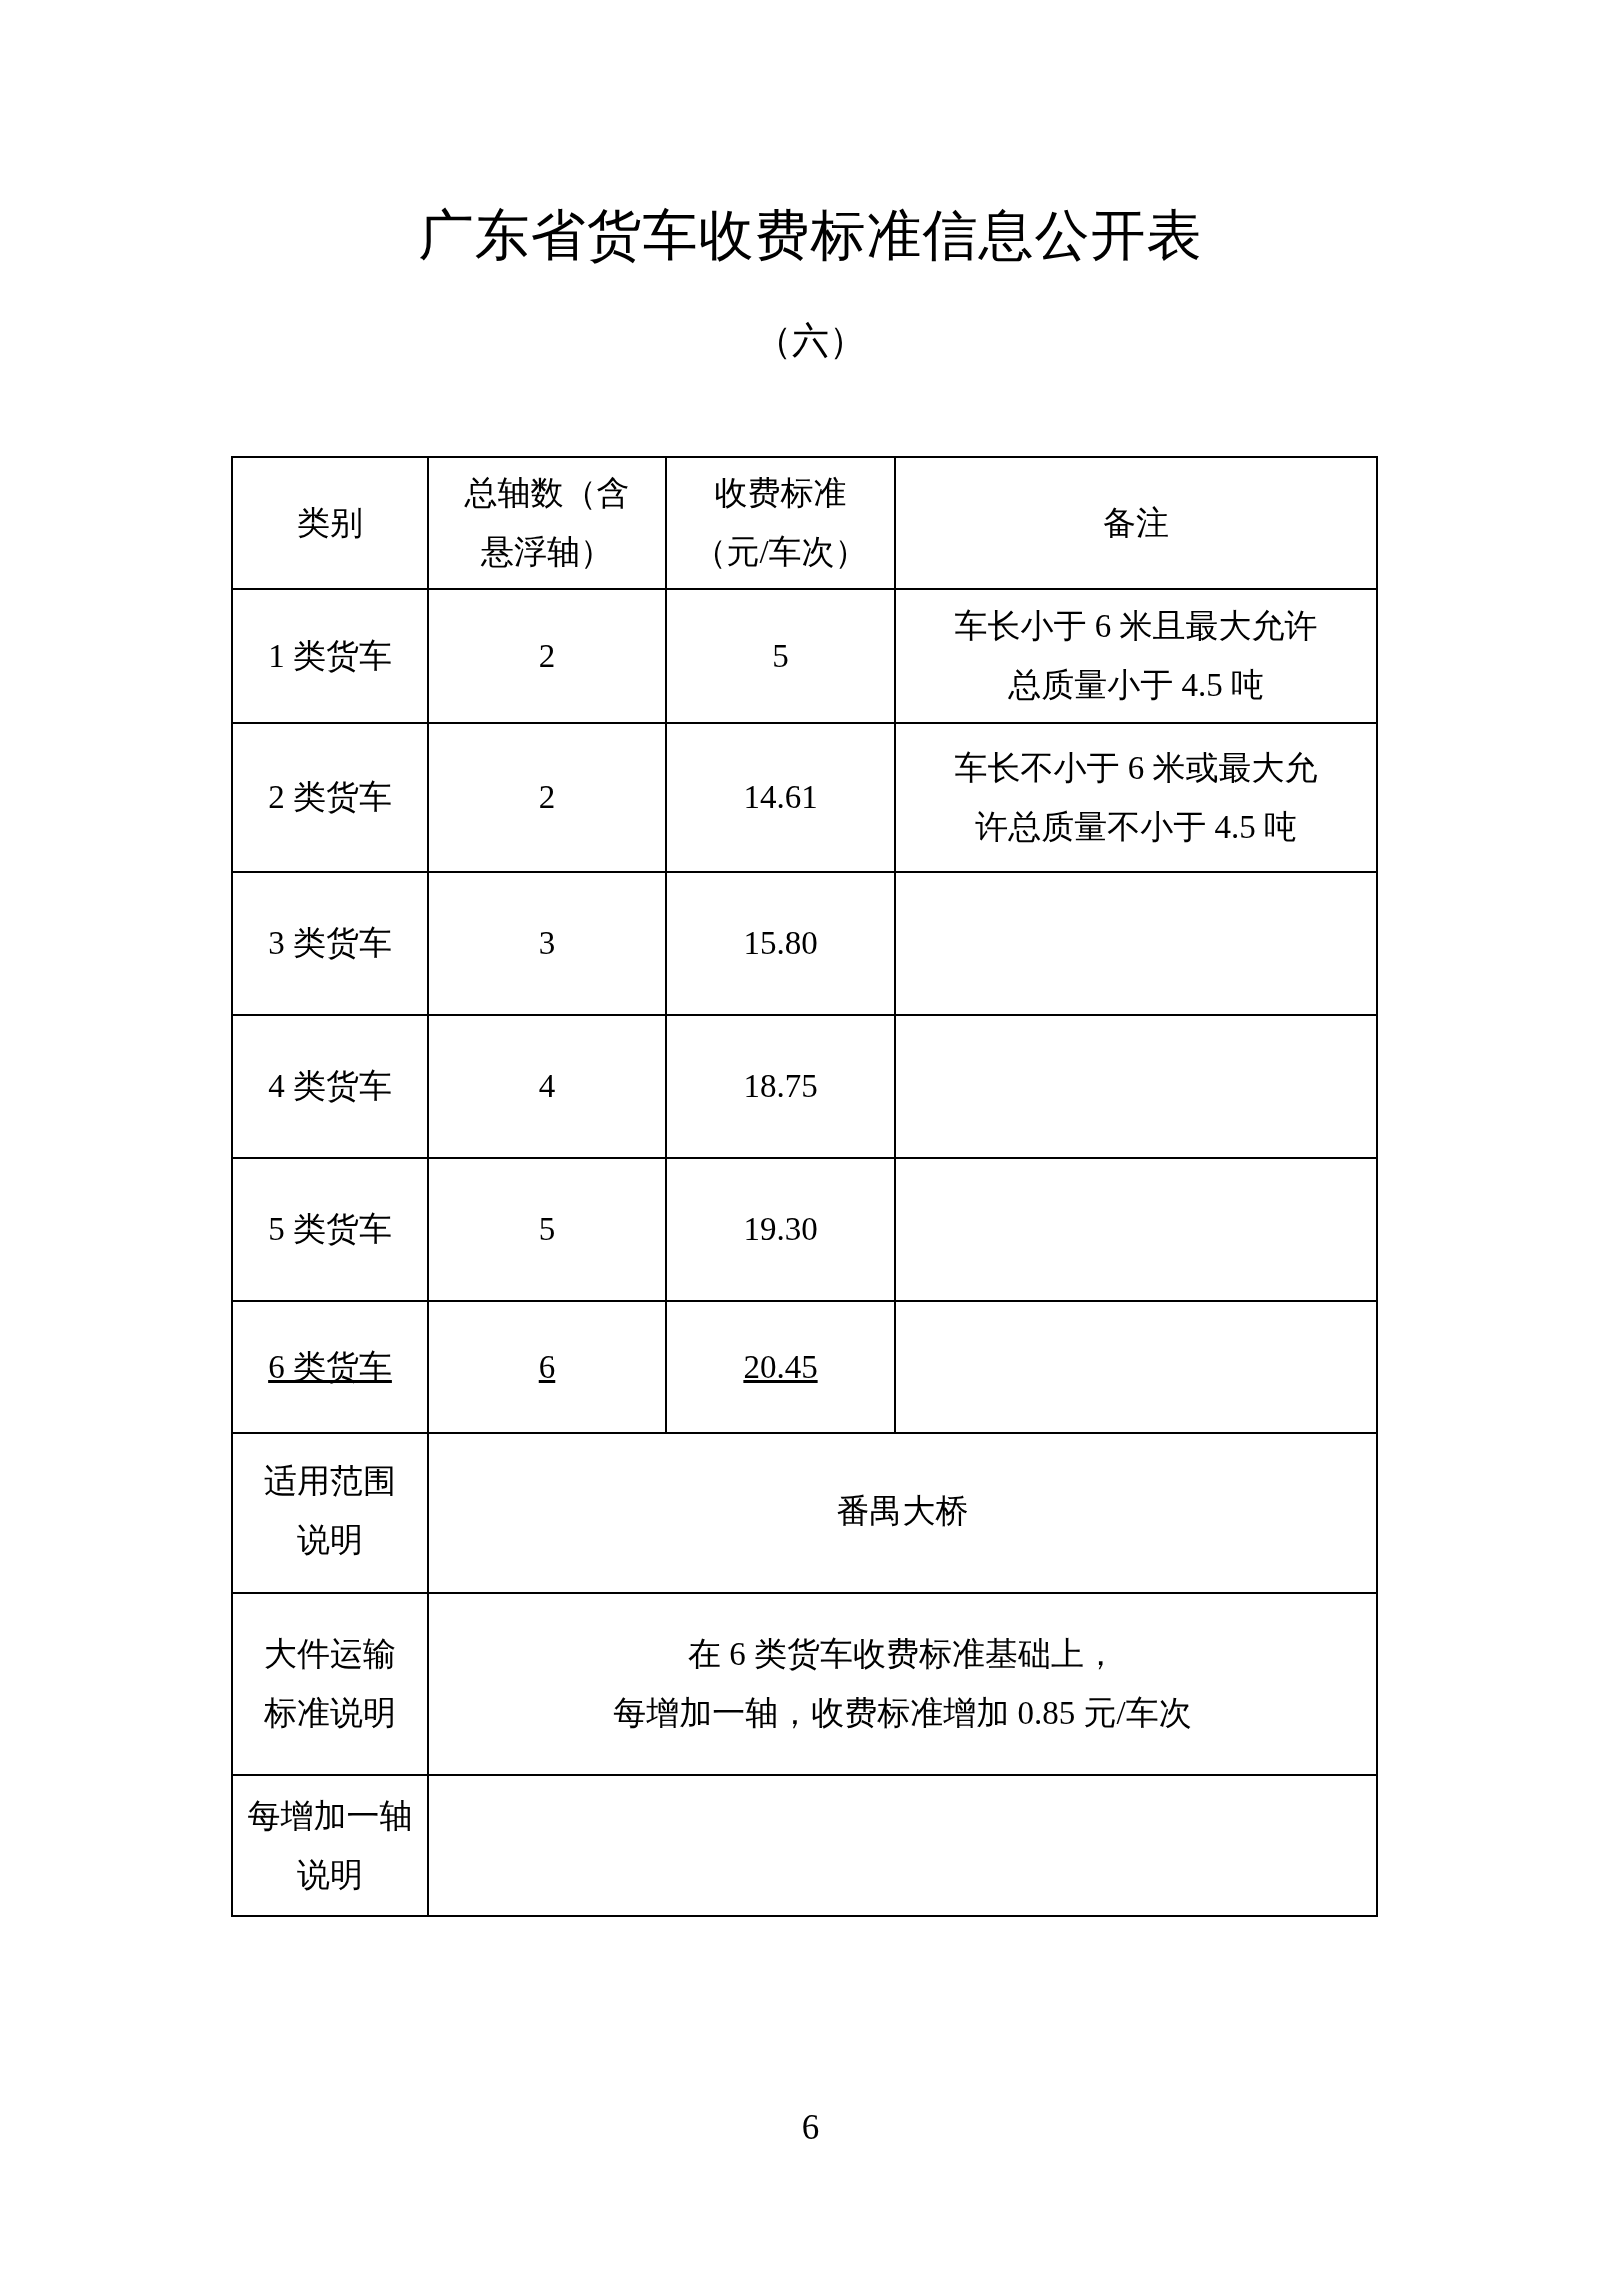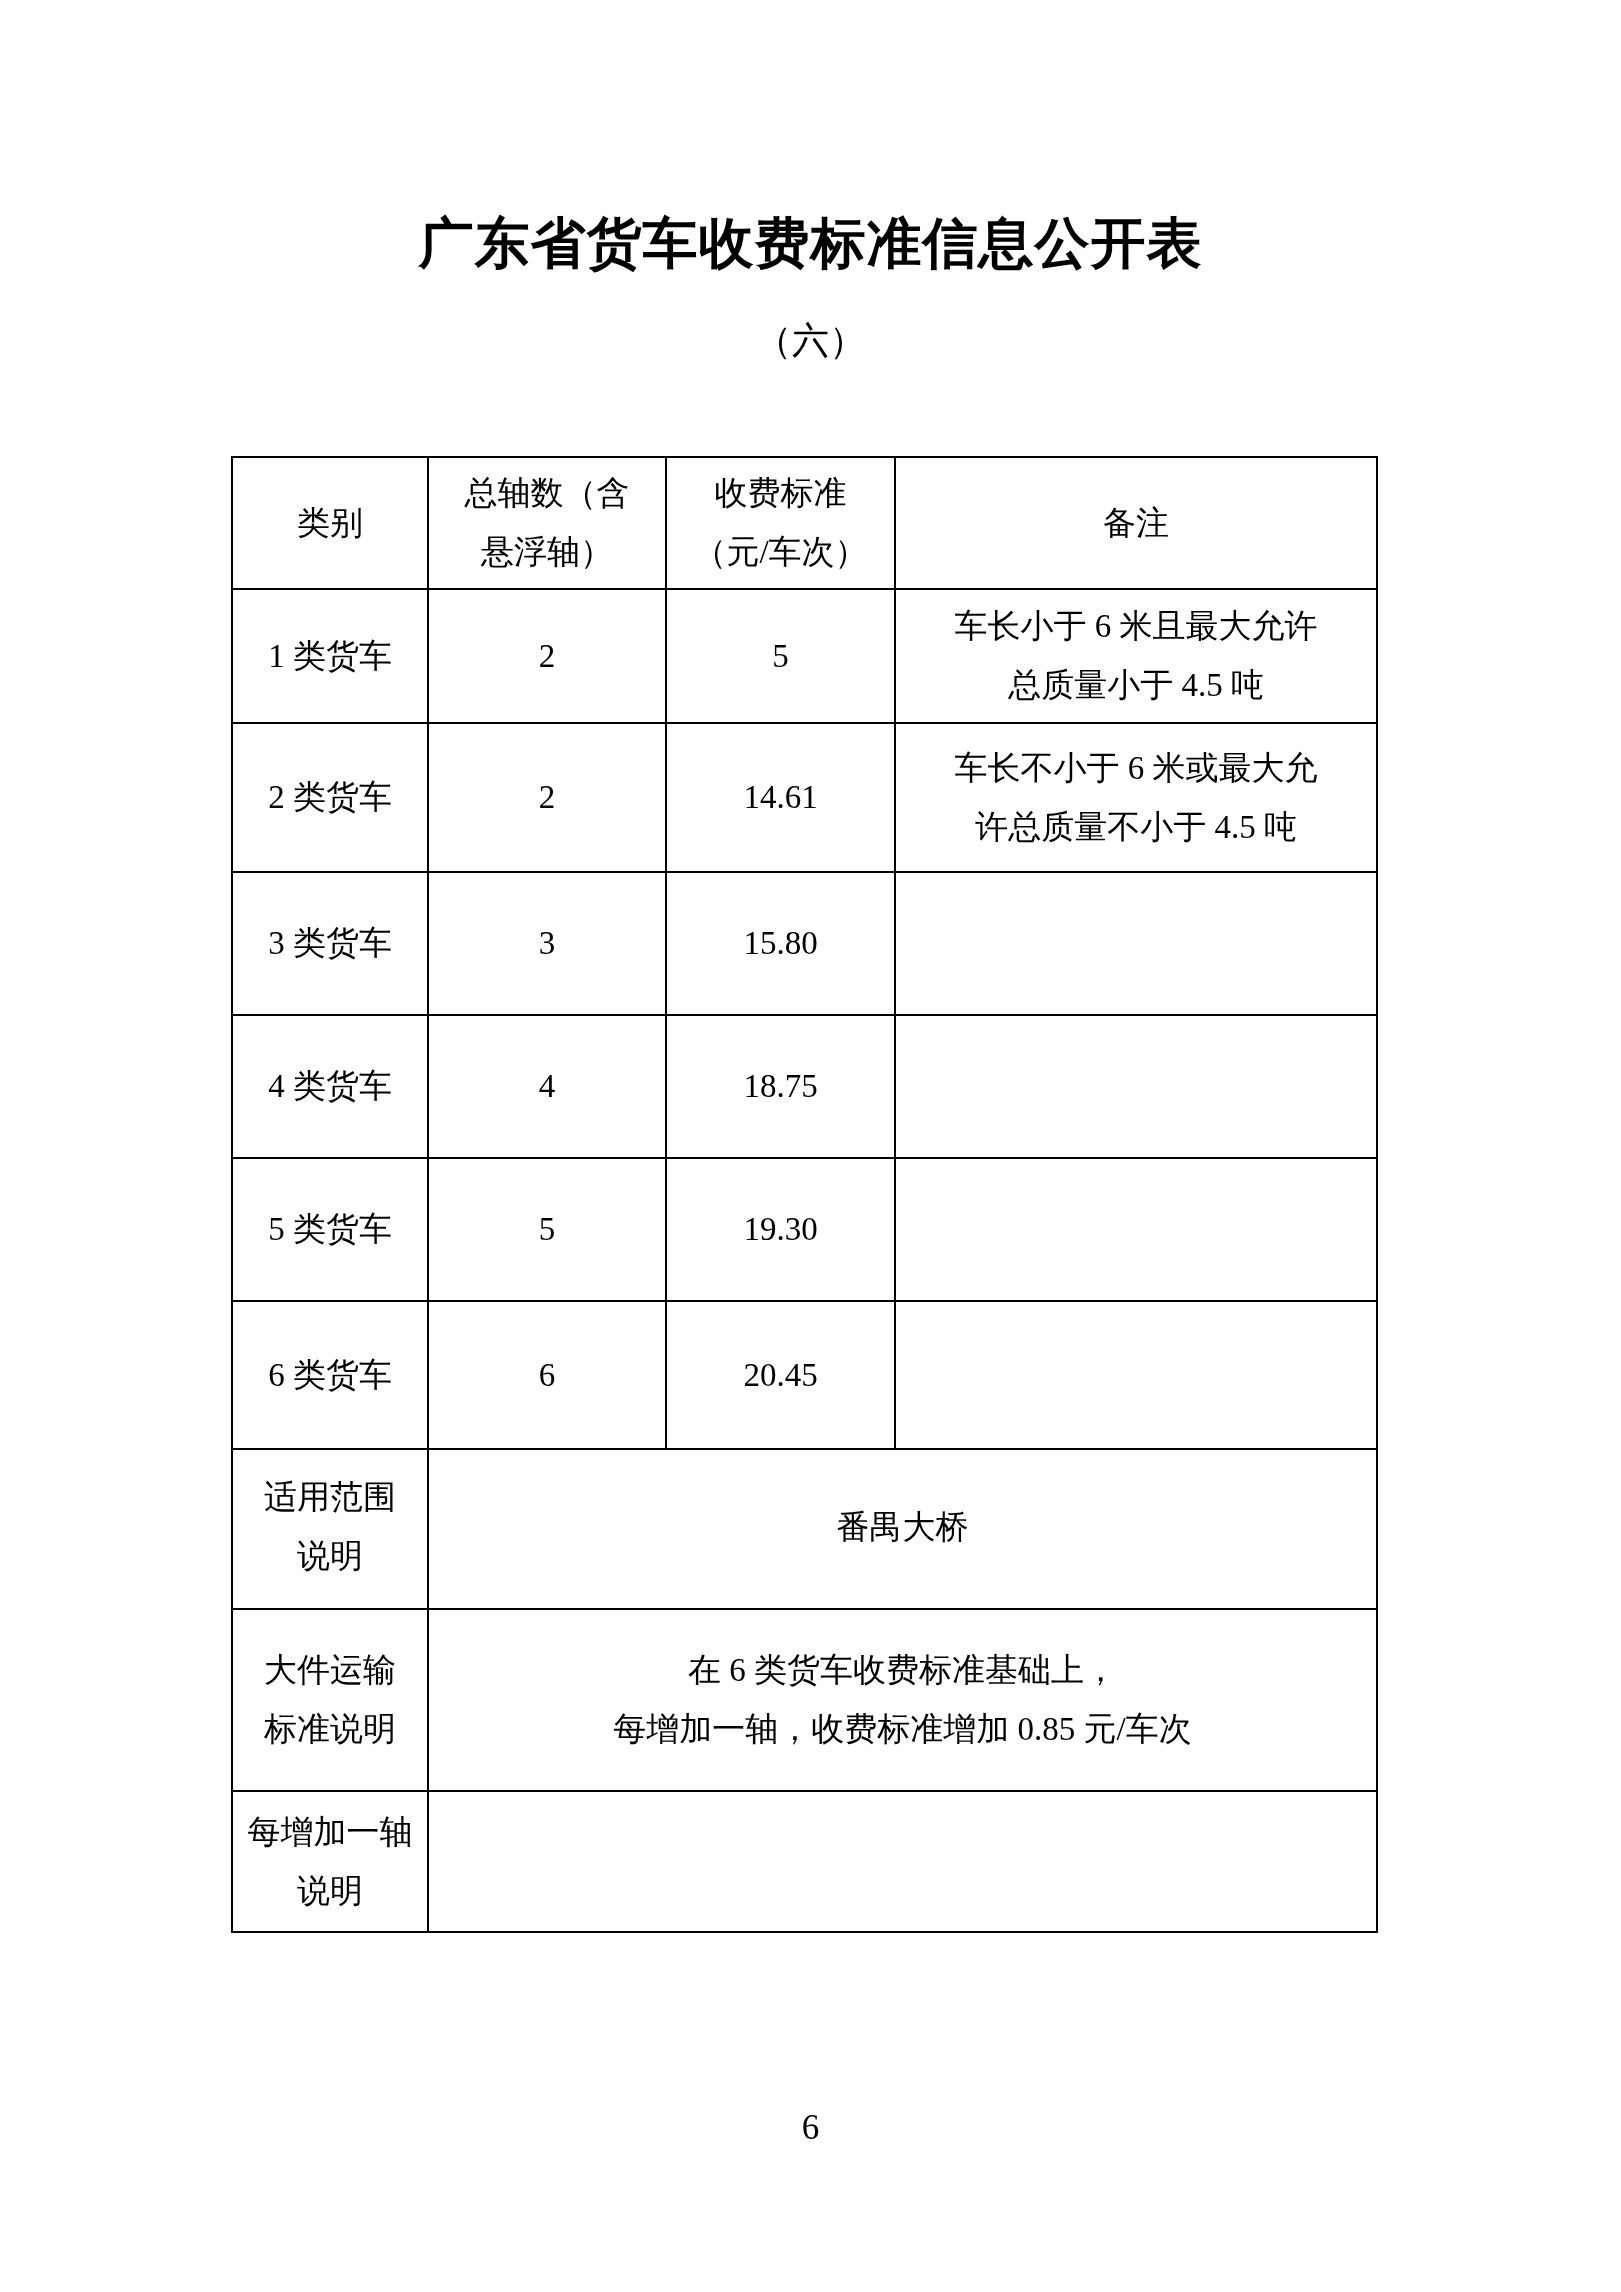--- a/index.html
+++ b/index.html
@@ -16,25 +16,24 @@
     font-family: "Liberation Serif", "DejaVu Serif", serif;
     overflow: hidden;
   }
   .title {
     position: absolute;
     top: 206px;
     left: 0;
     width: 100%;
     text-align: center;
     font-size: 55px;
-    font-weight: bold;
+    font-weight: normal;
     letter-spacing: 1px;
     line-height: 1.1;
     white-space: nowrap;
-    margin-top: 8px;
   }
   .subtitle {
     position: absolute;
     top: 321px;
     left: 0;
     width: 100%;
     text-align: center;
     font-size: 37px;
     line-height: 1.1;
   }
@@ -54,21 +53,21 @@
     font-size: 33px;
     line-height: 59px;
     padding: 0 9.8px;
     white-space: pre-line;
     overflow: hidden;
   }
   .rH  { height: 132px; border-radius: 10px; }
   .r1  { height: 134px; padding-left: 17px; }
   .r2  { height: 149px; }
   .r3, .r4, .r5 { height: 143px; padding-left: 26px; }
-  .r6  { height: 148px; }
+  .r6  { height: 132px; text-decoration: underline; }
   .r7  { height: 160px; font-family: Liberation Mono, monospace; }
   .r8  { height: 182px; }
   .r9  { height: 141px; }
   .page-number {
     position: absolute;
     top: 2109px;
     left: 0;
     width: 100%;
     text-align: center;
     font-size: 35px;

